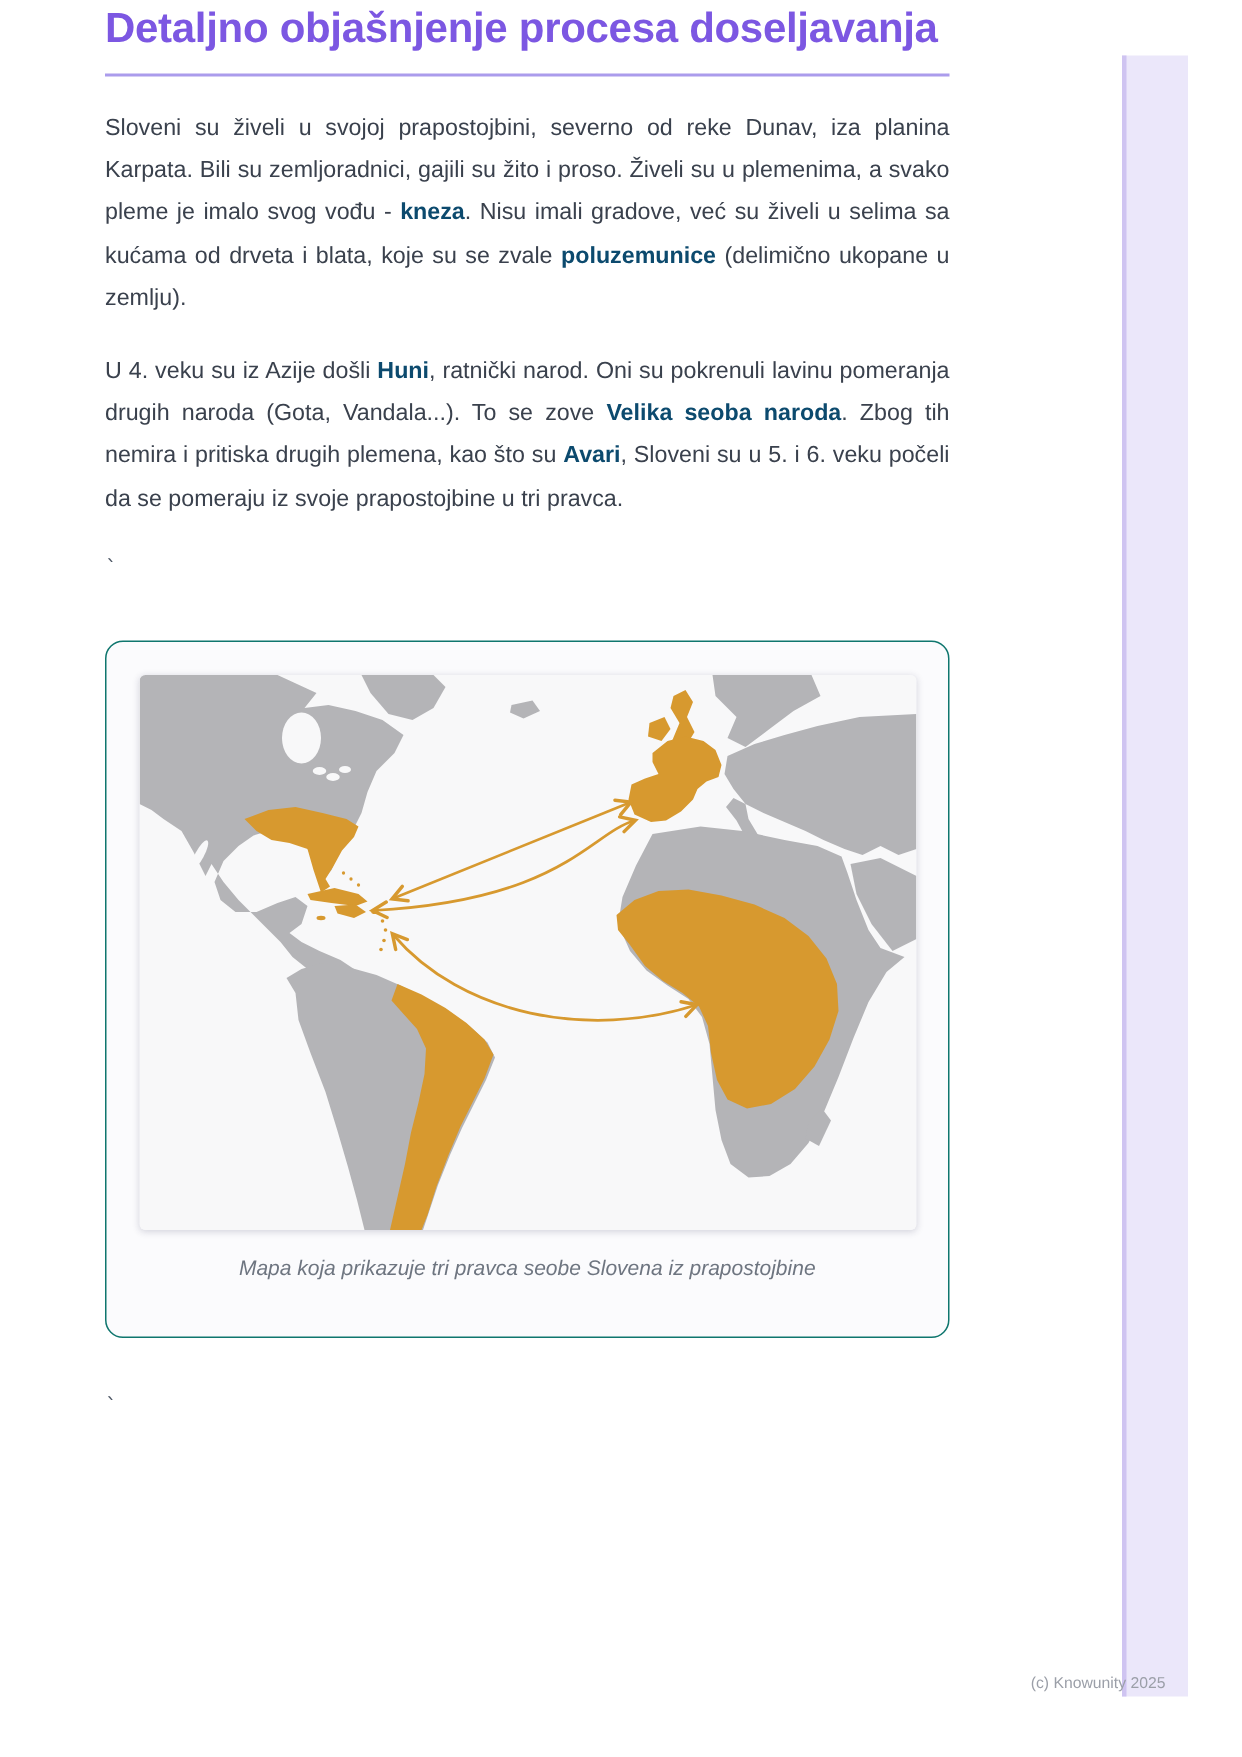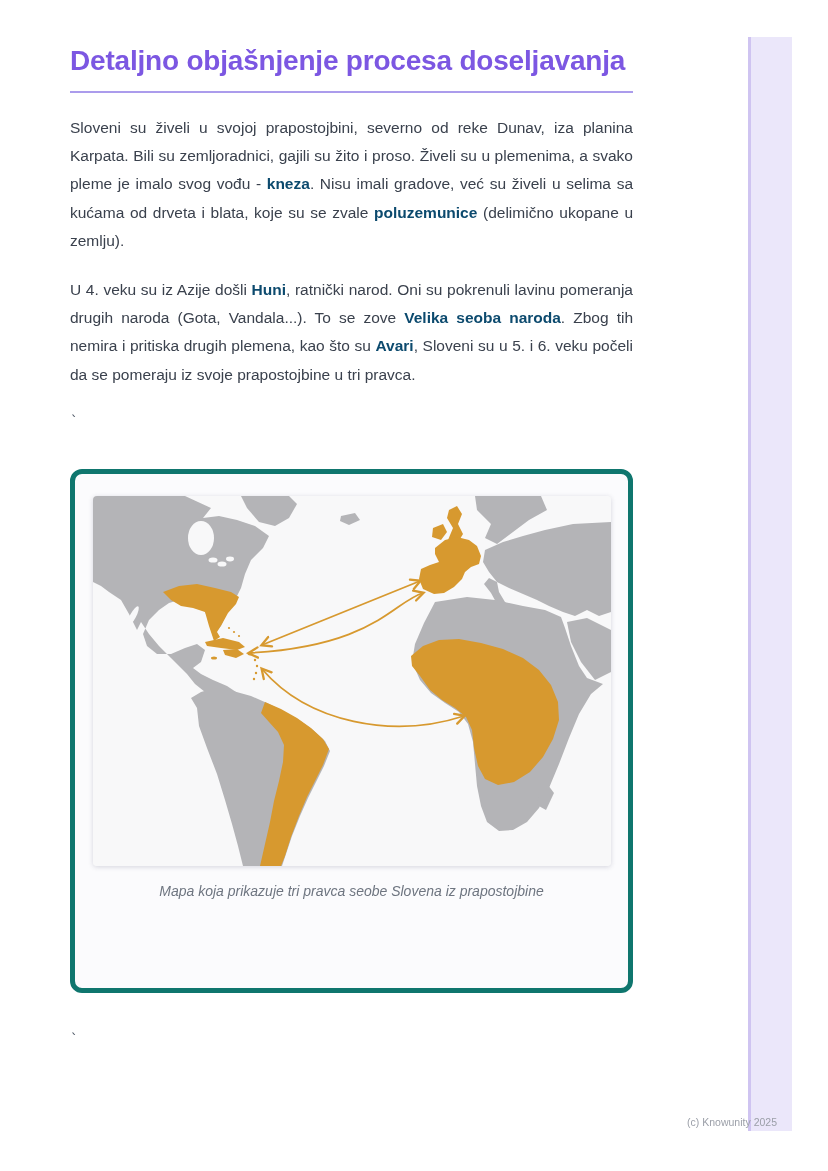--- a/index.html
+++ b/index.html
@@ -19,21 +19,20 @@
     border-left: 3px solid #cfc4f1;
     z-index: 1;
   }
   .content {
     position: absolute;
     left: 70px; top: 0;
     width: 563px;
     z-index: 2;
   }
   .doc-title {
-    margin-top: 42px;
     font-size: 28px; line-height: 37px;
     font-weight: 700;
     letter-spacing: -0.2px;
     color: #7c57e2;
   }
   .title-rule {
     height: 2px;
     background: #ab9cec;
     margin-top: 12px;
   }
@@ -53,23 +52,23 @@
   }
   .body-paragraph b { font-weight: 700; color: #0c4a6e; }
   .stray-mark {
     margin-top: 24px;
     font-size: 14px; line-height: 16px;
     color: #4b5563;
     font-family: "DejaVu Sans Mono", monospace;
   }
   .figure-card {
     margin-top: 40px;
-    width: 563px; height: 524px;
+    width: 563px; height: 465px;
     background: #fbfbfd;
-    border: 5px solid #0f766e;
+    border: 1px solid #0f766e;
     border-radius: 12px;
     padding-top: 22px;
   }
   .map-frame {
     width: 518px; height: 370px;
     margin: 0 auto;
     background: #f8f8f9;
     border-radius: 4px;
     box-shadow: 0 1px 5px rgba(40, 40, 80, 0.18);
     overflow: hidden;

